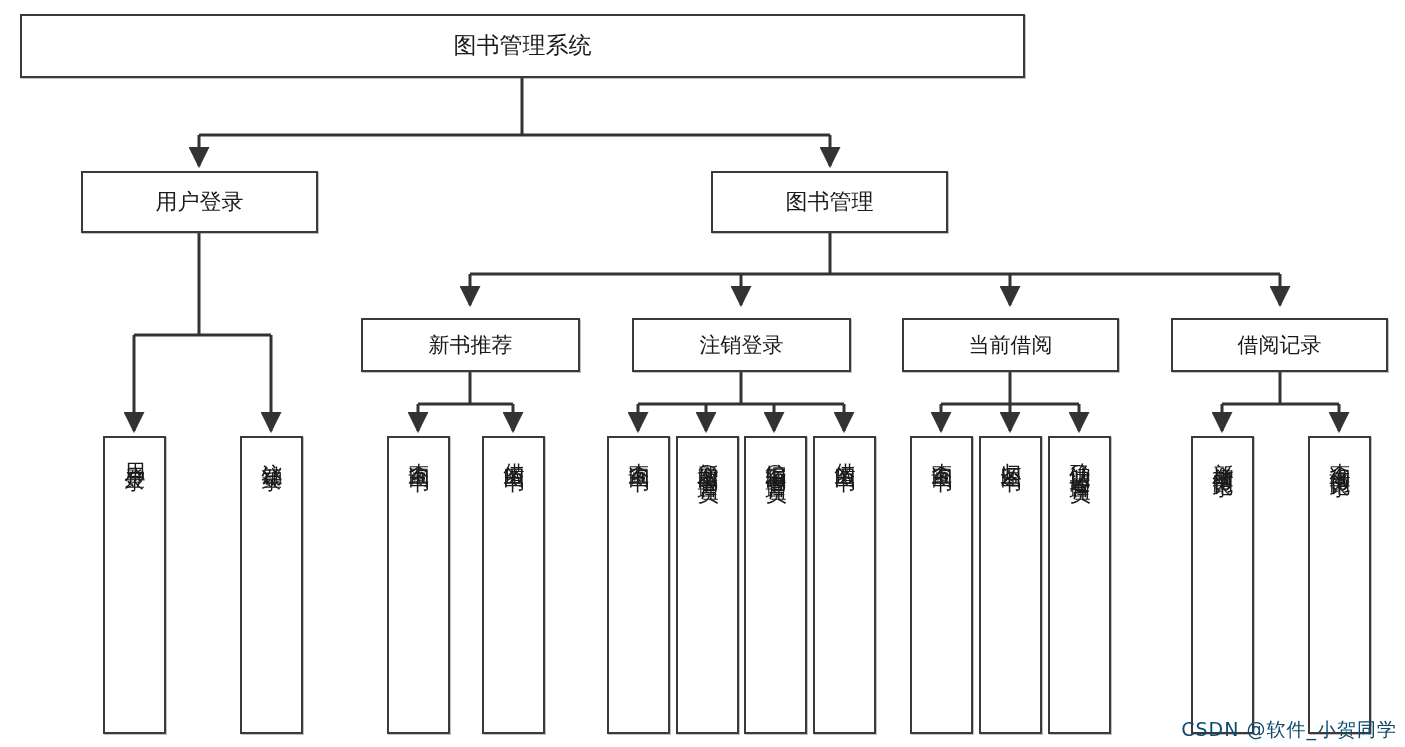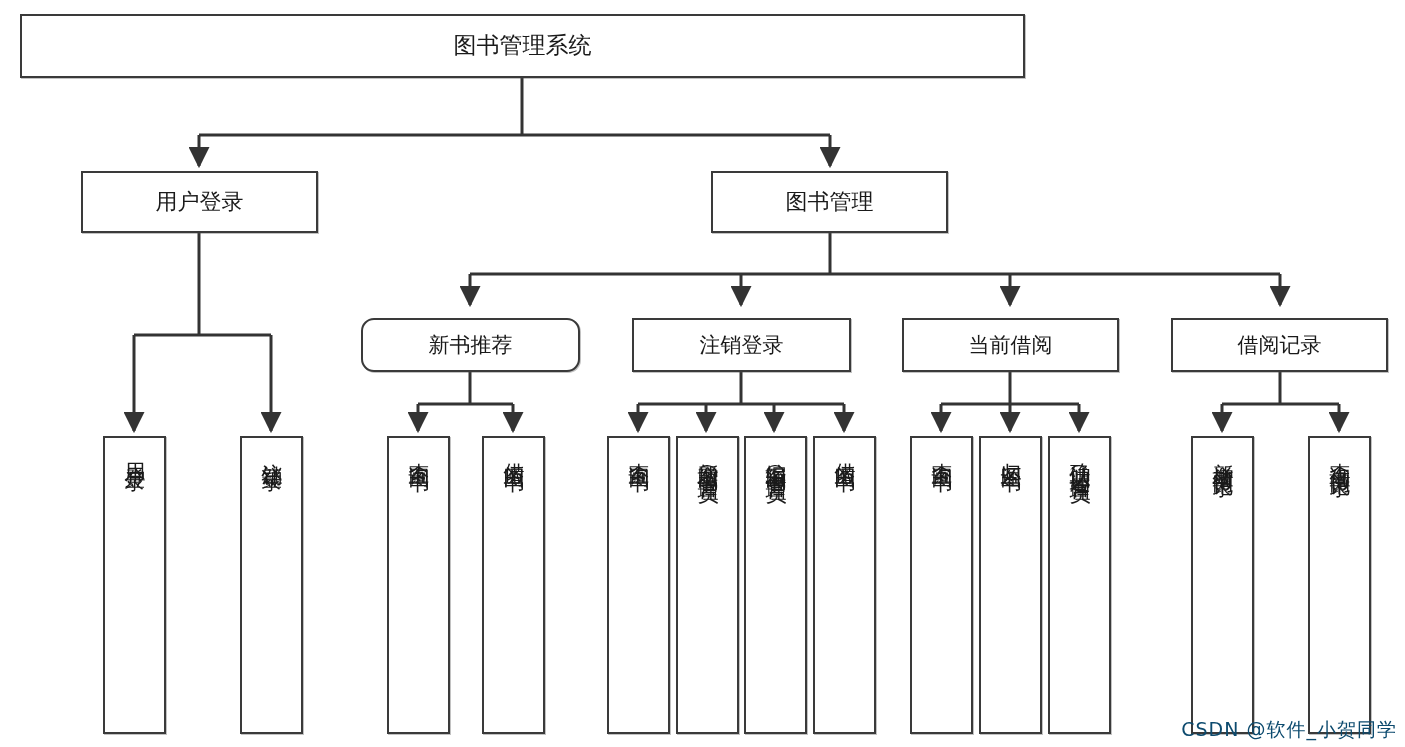--- a/index.html
+++ b/index.html
@@ -132,21 +132,21 @@
     <span class="label">图书管理系统</span>
   </div>
 
   <div class="node node-l2" style="left:81px; top:171px; width:237px; height:62px;">
     <span class="label">用户登录</span>
   </div>
   <div class="node node-l2" style="left:711px; top:171px; width:237px; height:62px;">
     <span class="label">图书管理</span>
   </div>
 
-  <div class="node node-l3" style="left:361px; top:318px; width:219px; height:54px;border-radius:13px;">
+  <div class="node node-l3" style="left:361px; top:318px; width:219px; height:54px;">
     <span class="label">新书推荐</span>
   </div>
   <div class="node node-l3" style="left:632px; top:318px; width:219px; height:54px;">
     <span class="label">注销登录</span>
   </div>
   <div class="node node-l3" style="left:1171px; top:318px; width:217px; height:54px;">
     <span class="label">借阅记录</span>
   </div>
   <div class="node node-l3" style="left:902px; top:318px; width:217px; height:54px;">
     <span class="label">当前借阅</span>

